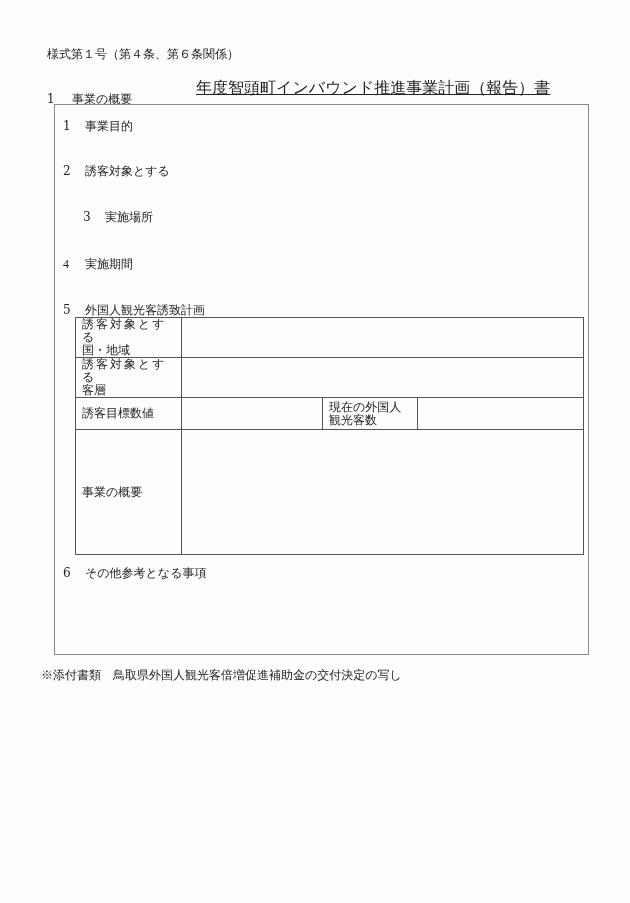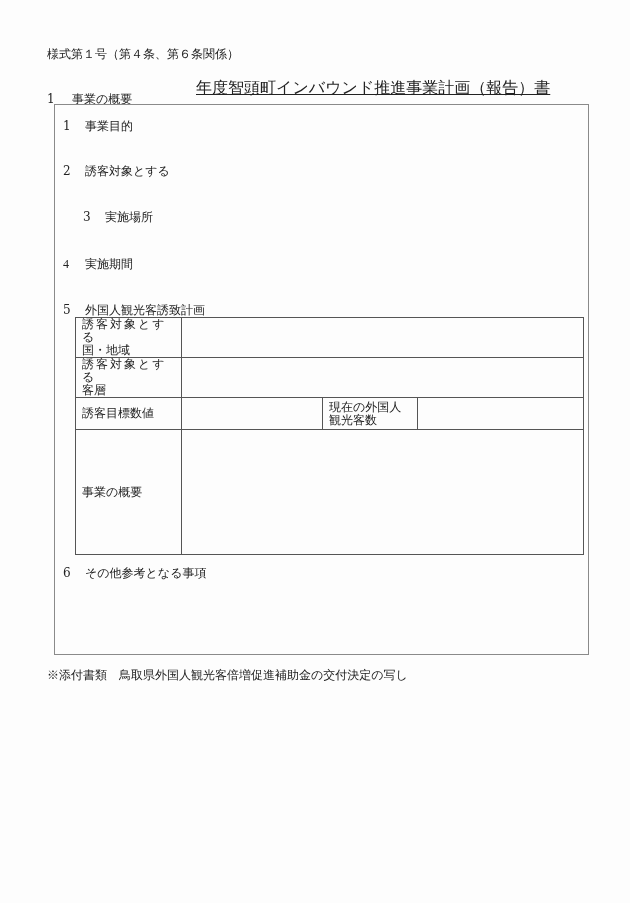--- a/index.html
+++ b/index.html
@@ -11,21 +11,21 @@
   .section-head { left: 47px; top: 91px; font-size: 12px; }
   .outer-box { position: absolute; left: 54px; top: 104px; width: 535px; height: 551px;
                border: 1.5px solid #8a8a8a; box-sizing: border-box; }
   .item { position: absolute; left: 63px; font-size: 12px; }
   .item .num { display: inline-block; width: 22px; }
   .plan-table { position: absolute; left: 75px; top: 317px; width: 508px; height: 235px;
                 border-collapse: collapse; table-layout: fixed; }
   .plan-table td { border: 1px solid #555; padding: 0 6px; vertical-align: middle;
                    font-size: 12px; line-height: 13px; white-space: normal; margin-left: 32px; }
   .lbl { letter-spacing: 2px; }
-  .attach { left: 47px; top: 667px; font-size: 12px; }
+  .attach { left: 41px; top: 667px; font-size: 12px; }
 </style>
 </head>
 <body>
 
 <div class="abs form-number">様式第１号（第４条、第６条関係）</div>
 <div class="abs doc-title">年度智頭町インバウンド推進事業計画（報告）書</div>
 <div class="abs section-head">
   <span style="display:inline-block;width:25px;">1</span><span>事業の概要</span>
 </div>
 

